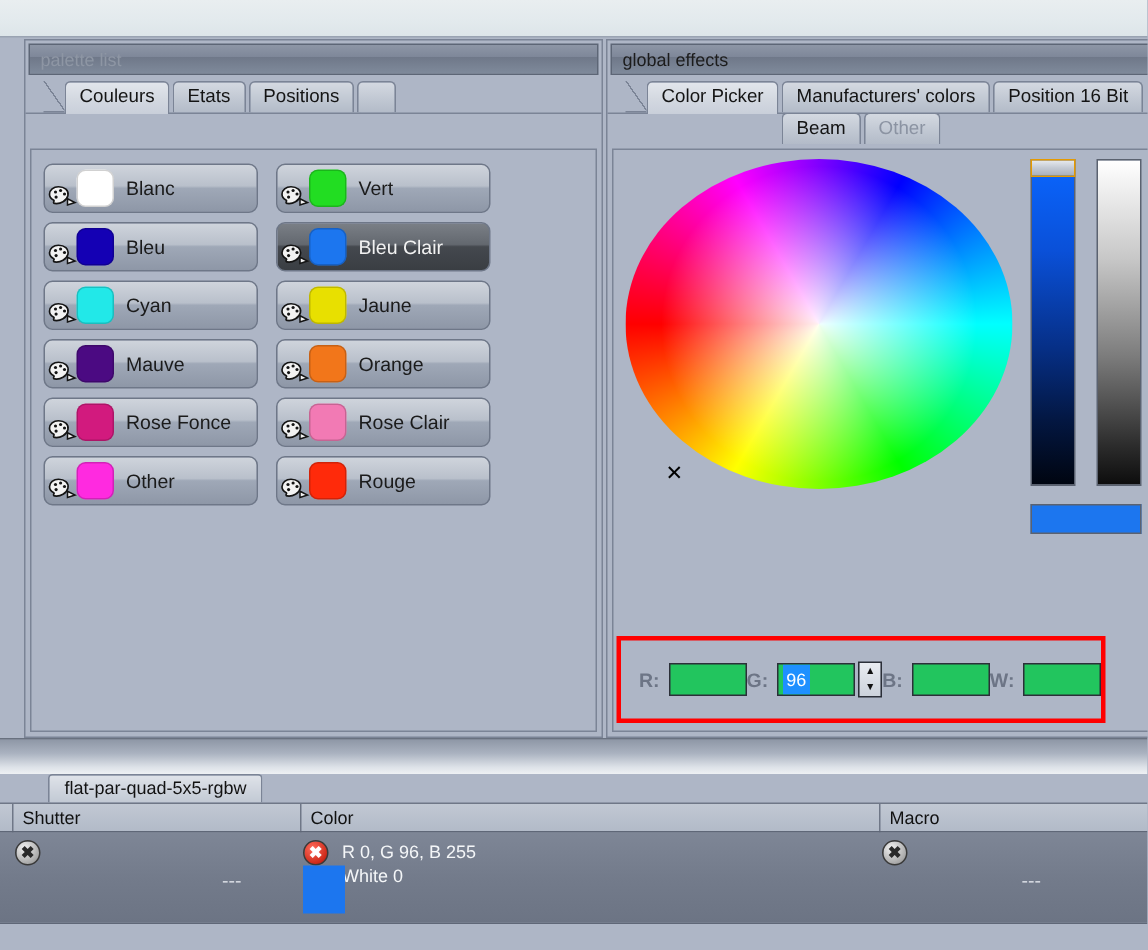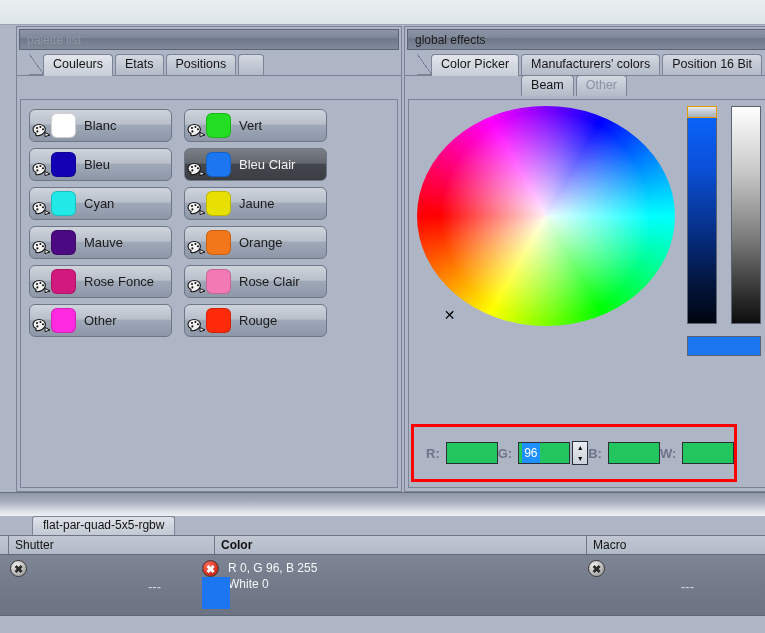--- a/index.html
+++ b/index.html
@@ -453,21 +453,21 @@
 
   <div class="separator"></div>
 
   <div class="bottom">
     <div class="bottom-tabbar">
       <div class="bottom-tab">flat-par-quad-5x5-rgbw</div>
     </div>
 
     <div class="grid-head">
       <div class="gh-cell" style="left:8px; width:192px;">Shutter</div>
-      <div class="gh-cell" style="left:214px; width:386px;font-weight:bold;">Color</div>
+      <div class="gh-cell" style="left:200px; width:386px;">Color</div>
       <div class="gh-cell" style="left:586px; width:189px;">Macro</div>
     </div>
 
     <div class="grid-row">
 
       <div class="cell" style="left:8px; width:192px;">
         <div class="xbadge gray" style="left:2px; top:5px;">✖</div>
         <div class="dash" style="left:140px; top:24px;">---</div>
       </div>
 

